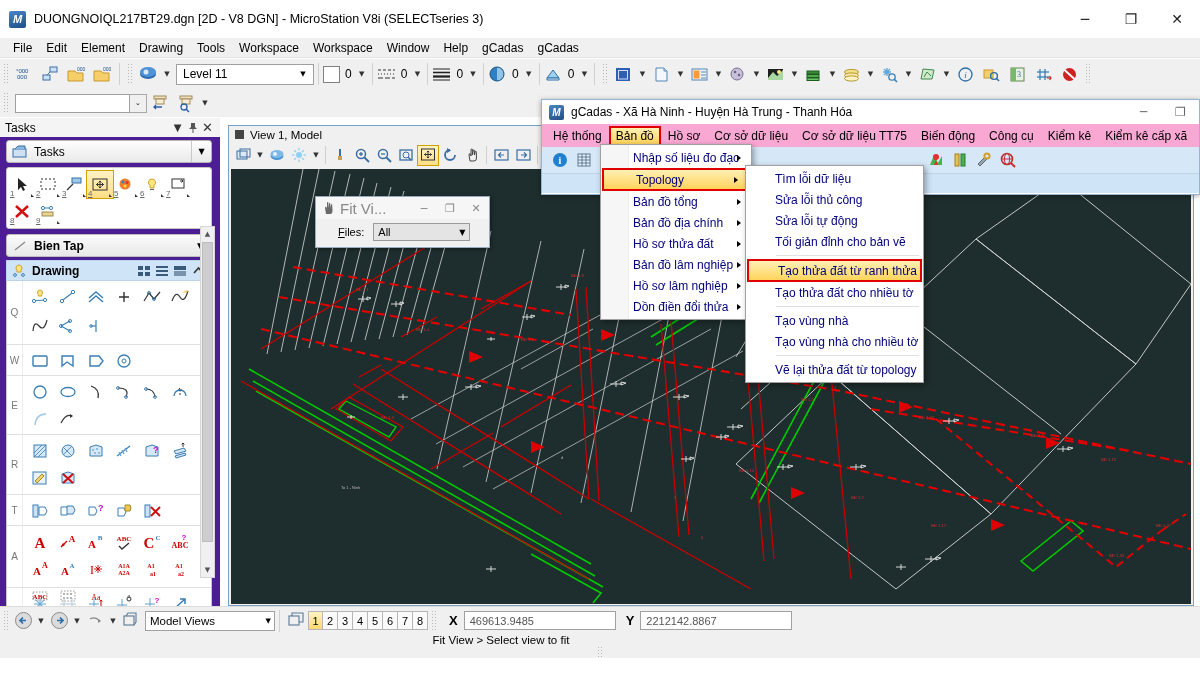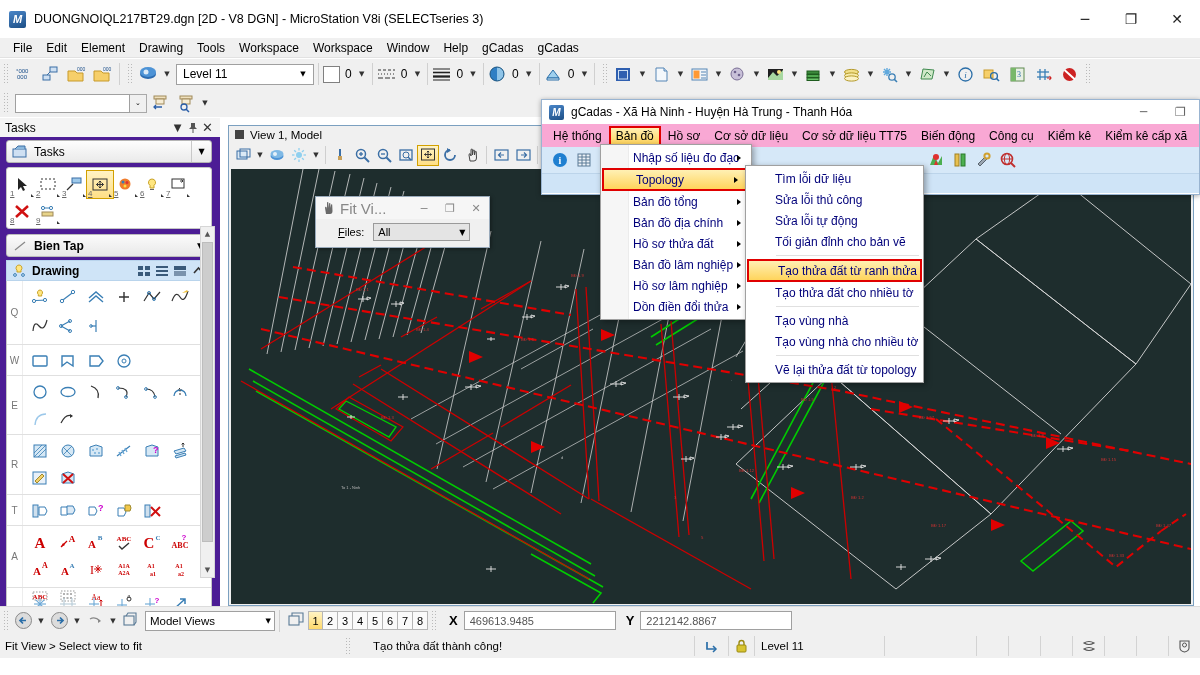--- a/index.html
+++ b/index.html
@@ -297,21 +297,21 @@
   .coordgrp { display: flex; align-items: center; flex: none; }
   .coordgrp .clabel { font-size: 13px; font-weight: bold; margin: 0 6px 0 10px; }
   .coordgrp .cfield {
     width: 152px; height: 19px; background: #fff; border: 1px solid #a0a0a0;
     display: flex; align-items: center; padding-left: 5px; font-size: 11px; color: #555;
   }
 
   
   .statusbar {
     position: absolute; left: 0; top: 634px; width: 1200px; height: 24px;
-    background: #f0f0f0; display: flex; align-items: center; font-size: 11.5px;
+    background: #f0f0f0; display: flex; align-items: center; font-size: 11.5px; flex-direction: column;
   }
   .sb-prompt { padding-left: 5px; width: 345px; color: #000; }
   .sb-grip { width: 6px; height: 18px; background-image: radial-gradient(#b9b9b9 1px, transparent 1px);
     background-size: 3px 3px; flex: none; }
   .sb-msg { flex: 1; padding-left: 22px; color: #000; }
   .sb-cell {
     height: 20px; border-left: 1px solid #d3d3d3; display: flex; align-items: center;
     justify-content: center; flex: none;
   }
   .sb-level { width: 130px; justify-content: flex-start; padding-left: 6px; }

